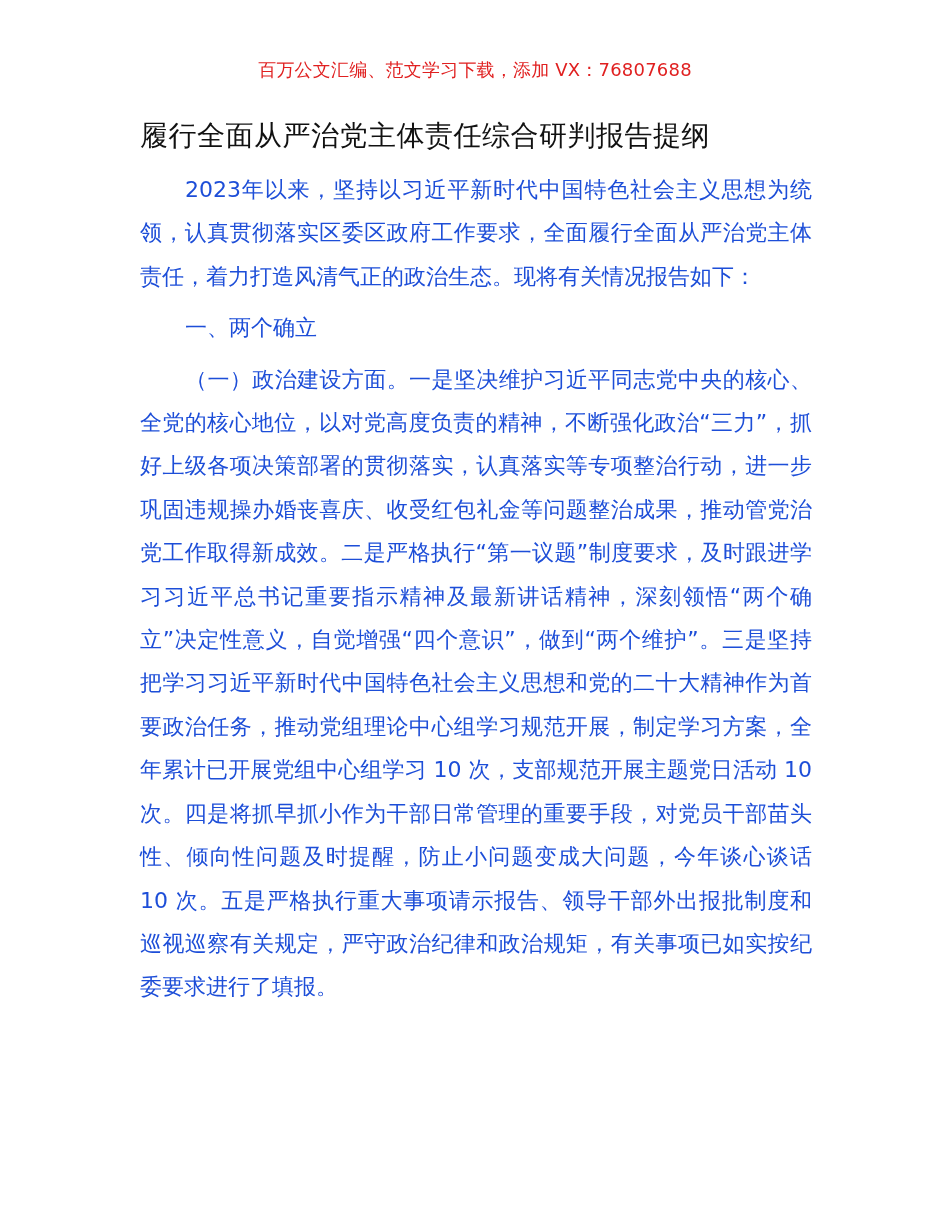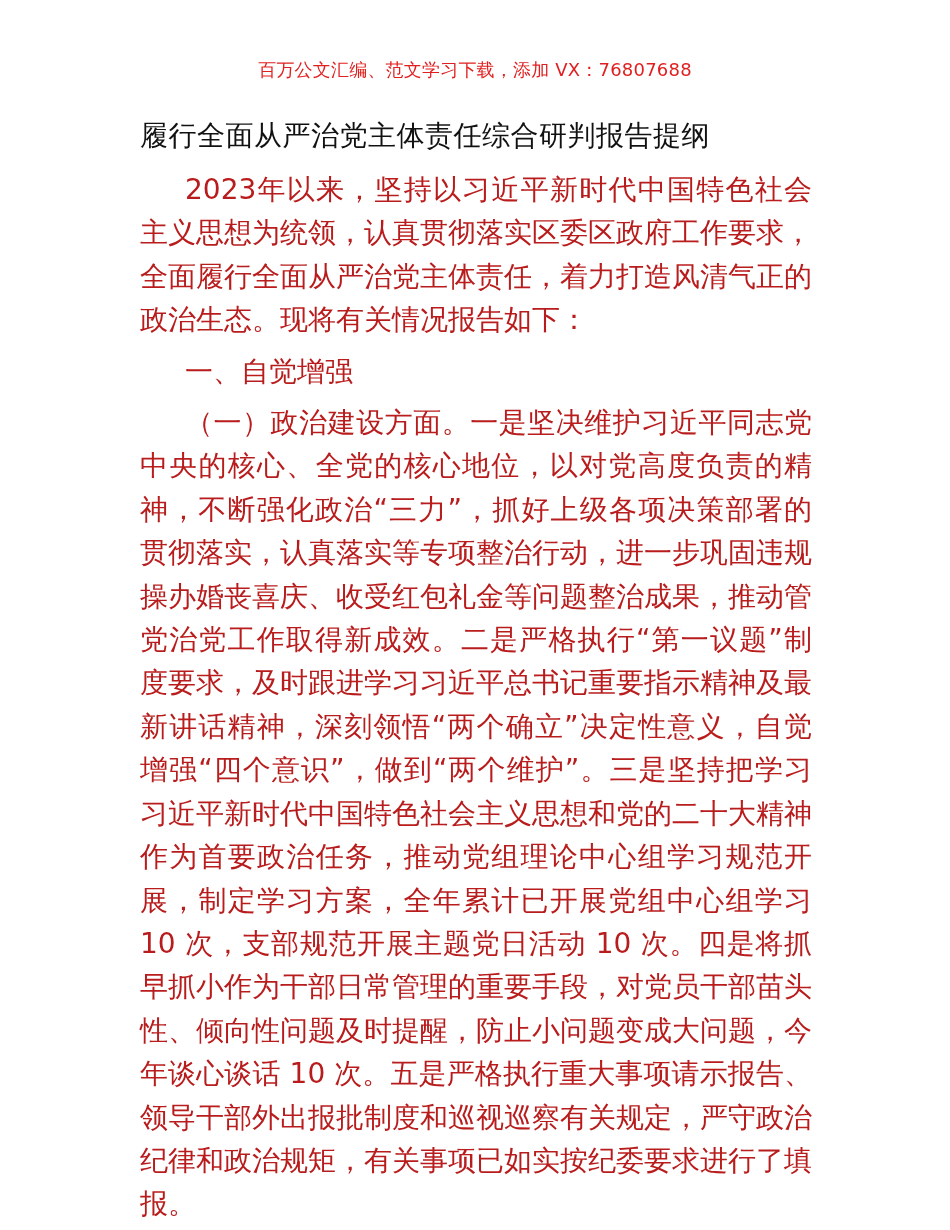--- a/index.html
+++ b/index.html
@@ -35,39 +35,39 @@
     font-size: 28px;
     line-height: 44px;
     color: #111111;
     letter-spacing: 0.5px;
   }
   .content {
     position: absolute;
     top: 168px;
     left: 140px;
     width: 672px;
-    font-size: 28px;
+    font-size: 22px;
     line-height: 43.4px;
     text-align: justify;
-    color: #b91c1c;
+    color: #1d4ed8;
   }
   .para {
     margin: 0;
     text-indent: 45px;
   }
   .section-heading {
     margin: 0;
     text-indent: 45px;
     margin-top: 0;
   }
 </style>
 </head>
 <body>
 
 <div class="watermark">百万公文汇编、范文学习下载，添加 VX：76807688</div>
 
 <div class="title">履行全面从严治党主体责任综合研判报告提纲</div>
 
 <div class="content">
   <p class="para">2023年以来，坚持以习近平新时代中国特色社会主义思想为统领，认真贯彻落实区委区政府工作要求，全面履行全面从严治党主体责任，着力打造风清气正的政治生态。现将有关情况报告如下：</p>
-  <p class="section-heading" style="margin-top:8px;margin-bottom:8px;">一、自觉增强</p>
+  <p class="section-heading" style="margin-top:8px;margin-bottom:8px;">一、两个确立</p>
   <p class="para">（一）政治建设方面。一是坚决维护习近平同志党中央的核心、全党的核心地位，以对党高度负责的精神，不断强化政治“三力”，抓好上级各项决策部署的贯彻落实，认真落实等专项整治行动，进一步巩固违规操办婚丧喜庆、收受红包礼金等问题整治成果，推动管党治党工作取得新成效。二是严格执行“第一议题”制度要求，及时跟进学习习近平总书记重要指示精神及最新讲话精神，深刻领悟“两个确立”决定性意义，自觉增强“四个意识”，做到“两个维护”。三是坚持把学习习近平新时代中国特色社会主义思想和党的二十大精神作为首要政治任务，推动党组理论中心组学习规范开展，制定学习方案，全年累计已开展党组中心组学习 10 次，支部规范开展主题党日活动 10 次。四是将抓早抓小作为干部日常管理的重要手段，对党员干部苗头性、倾向性问题及时提醒，防止小问题变成大问题，今年谈心谈话 10 次。五是严格执行重大事项请示报告、领导干部外出报批制度和巡视巡察有关规定，严守政治纪律和政治规矩，有关事项已如实按纪委要求进行了填报。</p>
 </div>
 
 </body></html>

